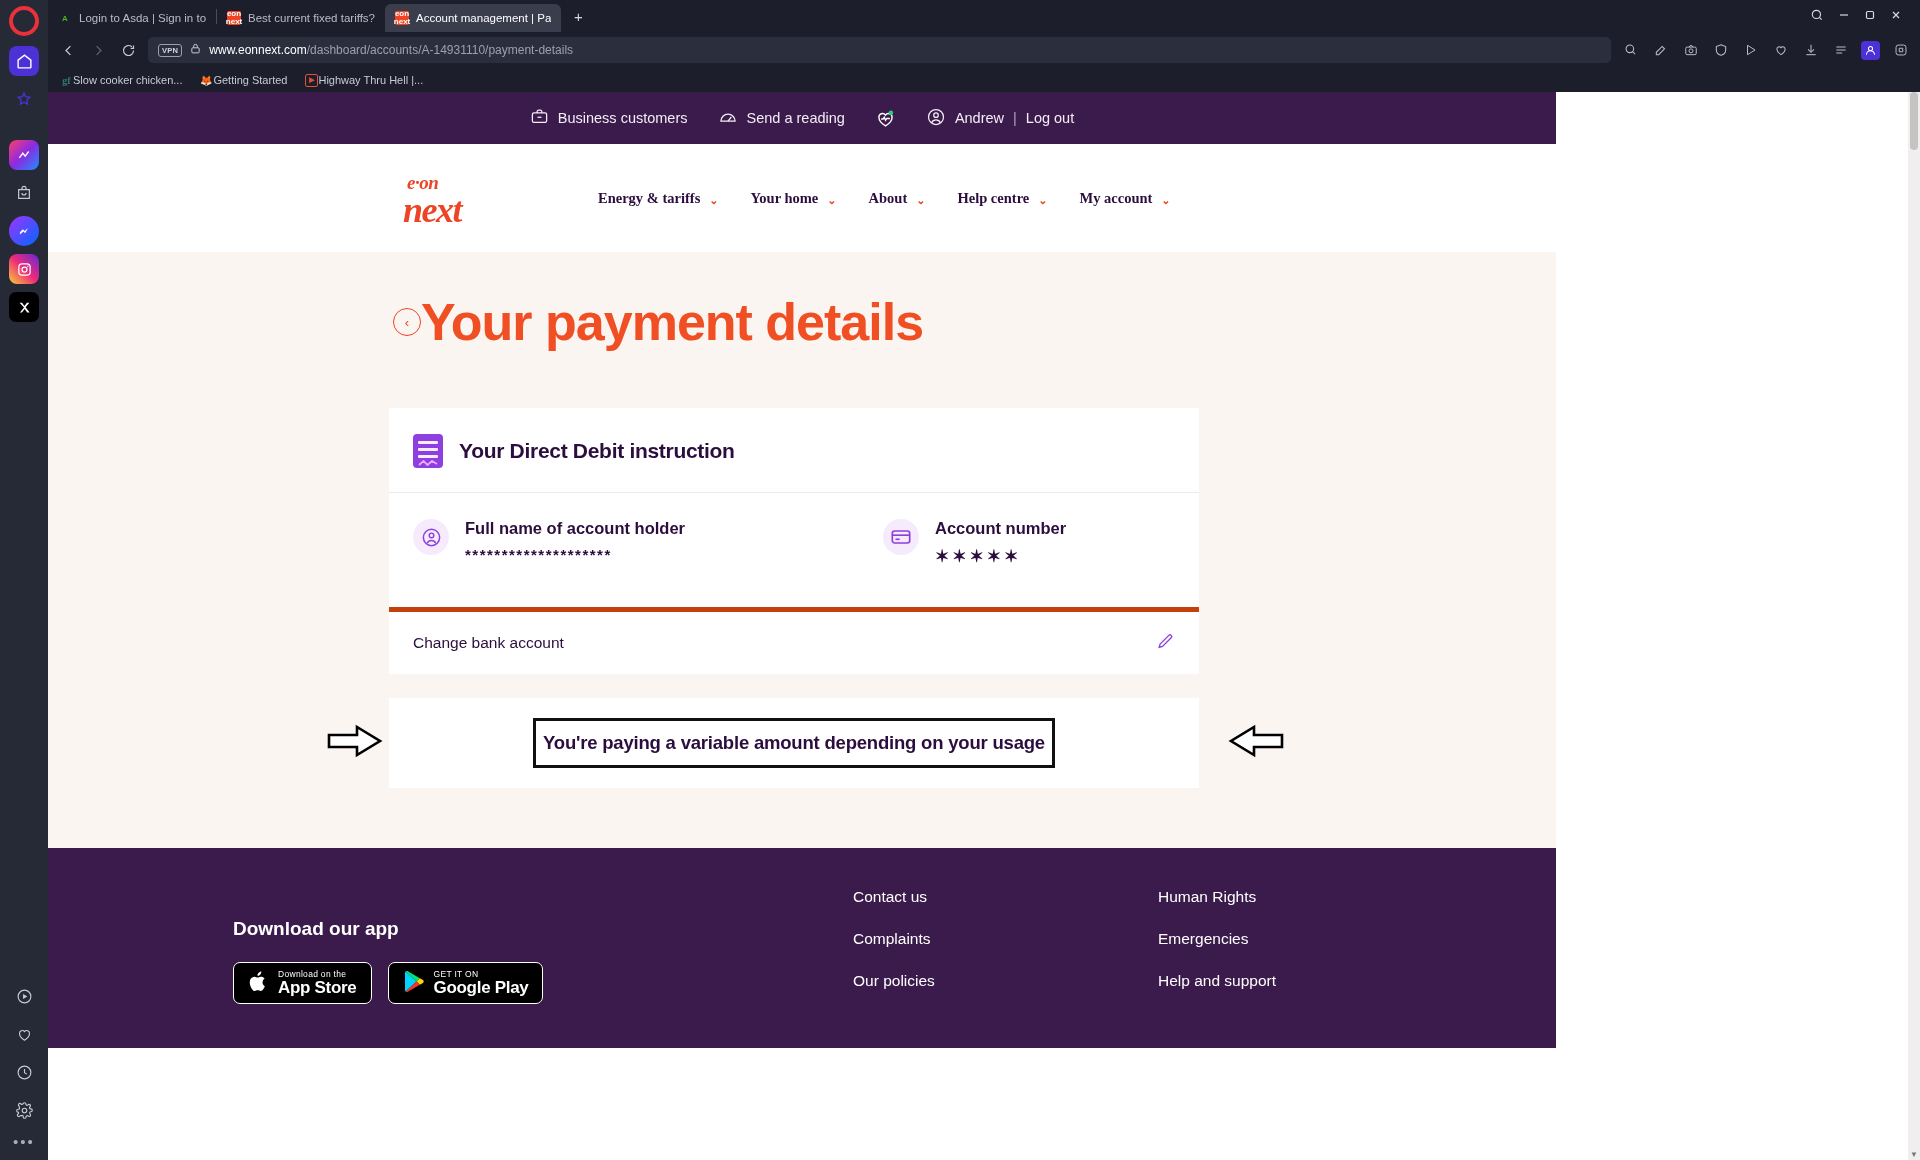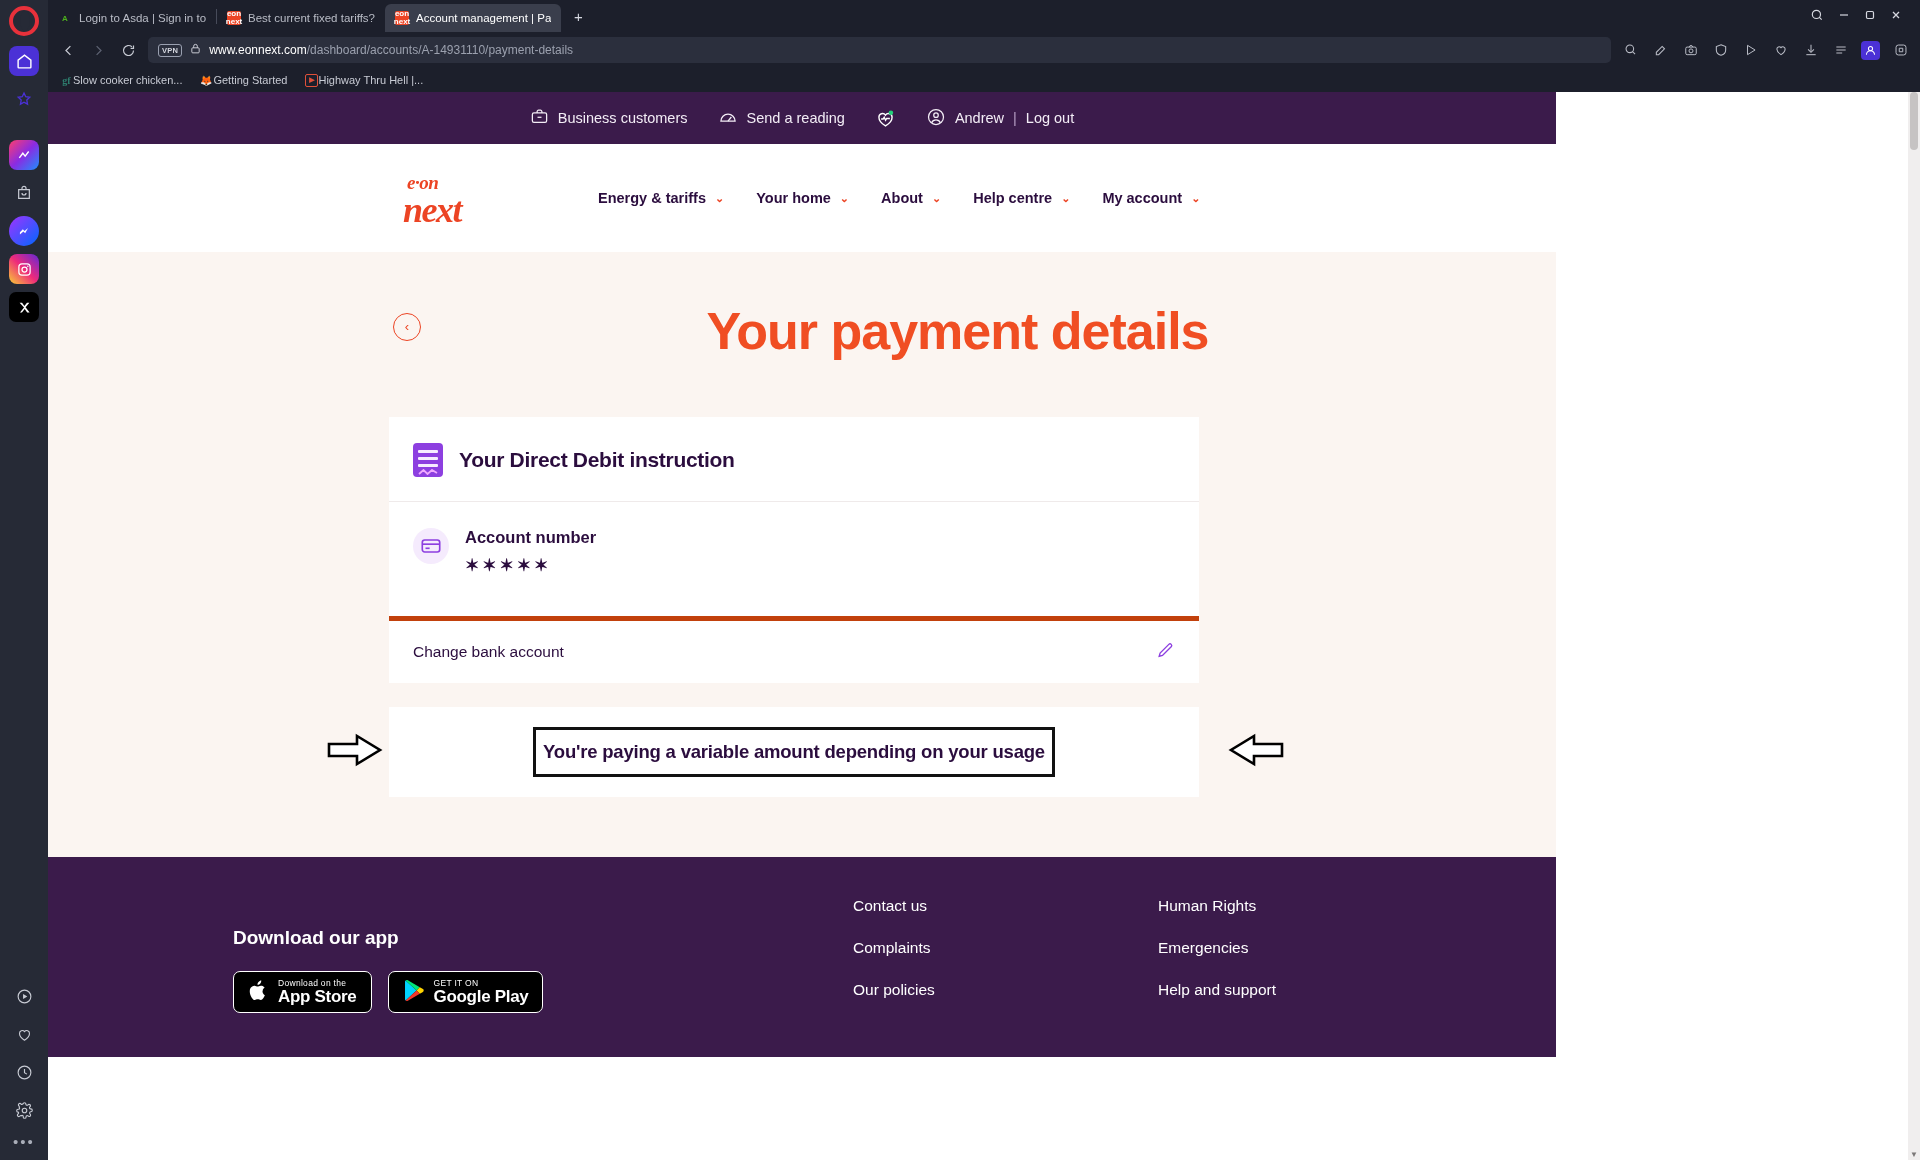--- a/index.html
+++ b/index.html
@@ -100,29 +100,29 @@
   .ub-item { display:flex; align-items:center; gap:9px; }
   .ub-sep { color:#b79ec4; }
 
   .mainnav { background:#fff; height: 108px; display:flex; align-items:center; padding-left: 355px; gap: 100px;}
   .logo { width: 95px; flex:0 0 95px; }
   .logo .eon { font-family:"Liberation Serif", serif; font-style:italic; font-weight:bold;
      color:#ec4424; font-size:19px; letter-spacing:-.5px; margin-left:4px;}
   .logo .next { font-family:"Liberation Serif", serif; font-style:italic; font-weight:bold;
      color:#ec4424; font-size:36px; letter-spacing:-1.5px; line-height:.8; margin-top:2px;}
   .navlinks { display:flex; align-items:center; gap: 32px; }
-  .navlink { display:flex; align-items:center; gap:9px; font-size:14.5px; font-weight:bold; color:#2b0d3e; }
+  .navlink { display:flex; align-items:flex-end; gap:9px; font-size:14.5px; font-weight:bold; color:#2b0d3e;font-family:Liberation Serif, serif; }
   .chev { color:#ec4424; font-size: 11px; }
 
   .hero { background:#fbf5f1; padding-top: 40px; padding-bottom: 56px; }
   .hero-row { display:flex; align-items:center; padding-left: 345px; }
   .backbtn { width:28px;height:28px;border:1.5px solid #ec4424;border-radius:50%;
      color:#ec4424; display:flex;align-items:center;justify-content:center;font-size:13px; flex:0 0 28px;}
   .hero-title { color:#f04e23; font-size: 52px; font-weight: 900; letter-spacing:-1px;
-     flex:1 1 auto; text-align:center; margin-right: 62px; margin-top: 9px; }
+     flex:1 1 auto; margin-right: 62px; }
 
   .cards { background:#fbf5f1; padding: 0 16px 60px 0; }
   .card { width: 810px; margin: 0 auto; background:#fff; }
   .card-head { display:flex; align-items:center; gap:16px; padding: 26px 24px 24px 24px; border-bottom:1px solid #efeaea;}
   .dd-icon { width:30px; height:34px; background:#8d3fe0; border-radius:4px; position:relative; flex:0 0 30px;}
   .dd-icon i { position:absolute; left:5px; width:20px; height:3px; background:#f6ecff; border-radius:1px;}
   .dd-icon i:nth-child(1){top:7px;} .dd-icon i:nth-child(2){top:14px;} .dd-icon i:nth-child(3){top:21px;}
   .dd-icon .zig { position:absolute; left:5px; top:26px; width:20px; height:6px; }
   .card-head h2 { font-size: 21px; color:#2b0d3e; font-weight:900; letter-spacing:-.3px; }
   .card-body { display:flex; padding: 26px 24px 40px 24px; }
@@ -464,20 +464,33 @@
                 <i></i>
                   <i></i>
                   <i></i>
                 <svg class="zig" viewBox="0 0 20 6" fill="none" stroke="#f0a8ff" stroke-width="1.8">
                     <path d="M1 5l4.5-4 4 4 4.5-4L19 4"></path>
                   </svg>
               </span>
               <h2>Your Direct Debit instruction</h2>
             </div>
             <div class="card-body">
+              <div class="field a">
+                <span class="circ">
+                  <svg width="21" height="21" viewBox="0 0 24 24" fill="none" stroke="#8d3fe0" stroke-width="1.7">
+                      <circle cx="12" cy="12" r="9.3"></circle>
+                      <circle cx="12" cy="9.6" r="2.6"></circle>
+                      <path d="M7.2 18.6a5.2 5.2 0 0 1 9.6 0"></path>
+                    </svg>
+                </span>
+                <div>
+                  <h3>Full name of account holder</h3>
+                  <div class="masked">********************</div>
+                </div>
+              </div>
               <div class="field">
                 <span class="circ">
                   <svg width="22" height="22" viewBox="0 0 24 24" fill="none" stroke="#8d3fe0" stroke-width="1.8">
                       <rect x="2.5" y="5.5" width="19" height="13" rx="2.6"></rect>
                       <path d="M2.5 10h19"></path>
                       <path d="M6 14.5h4.5"></path>
                     </svg>
                 </span>
                 <div>
                   <h3>Account number</h3>

